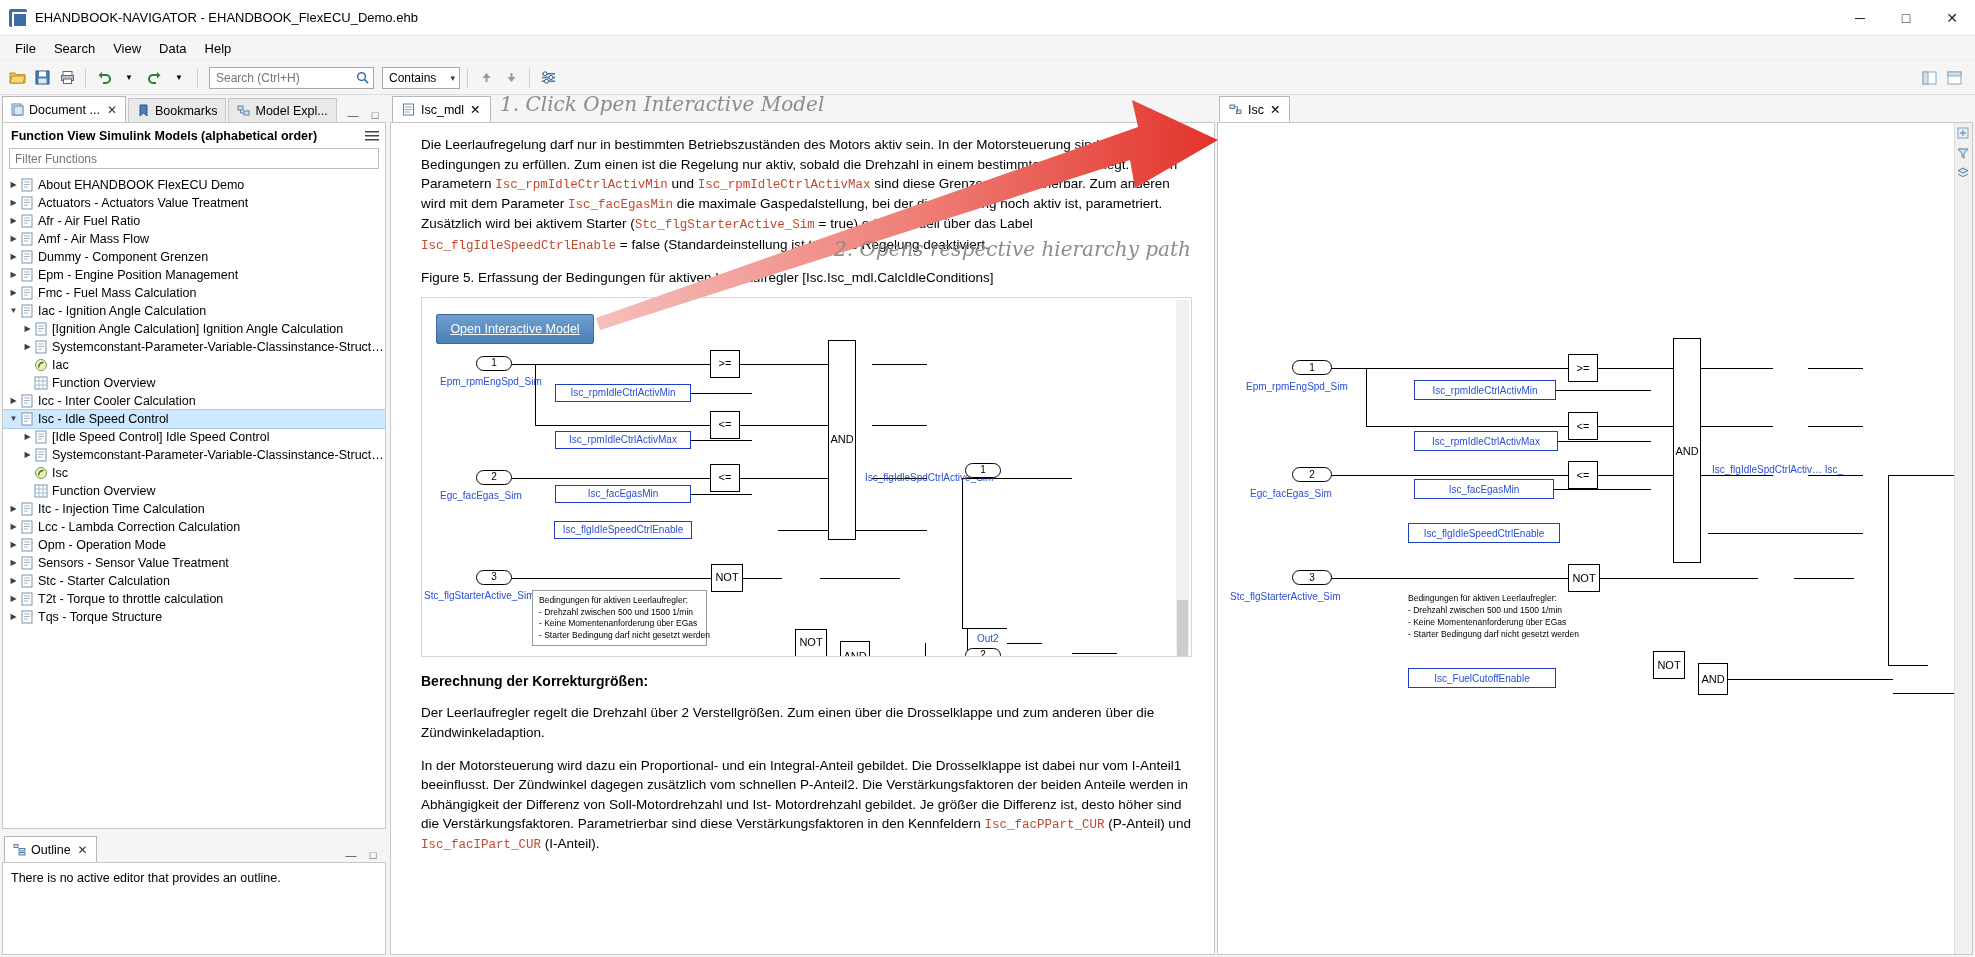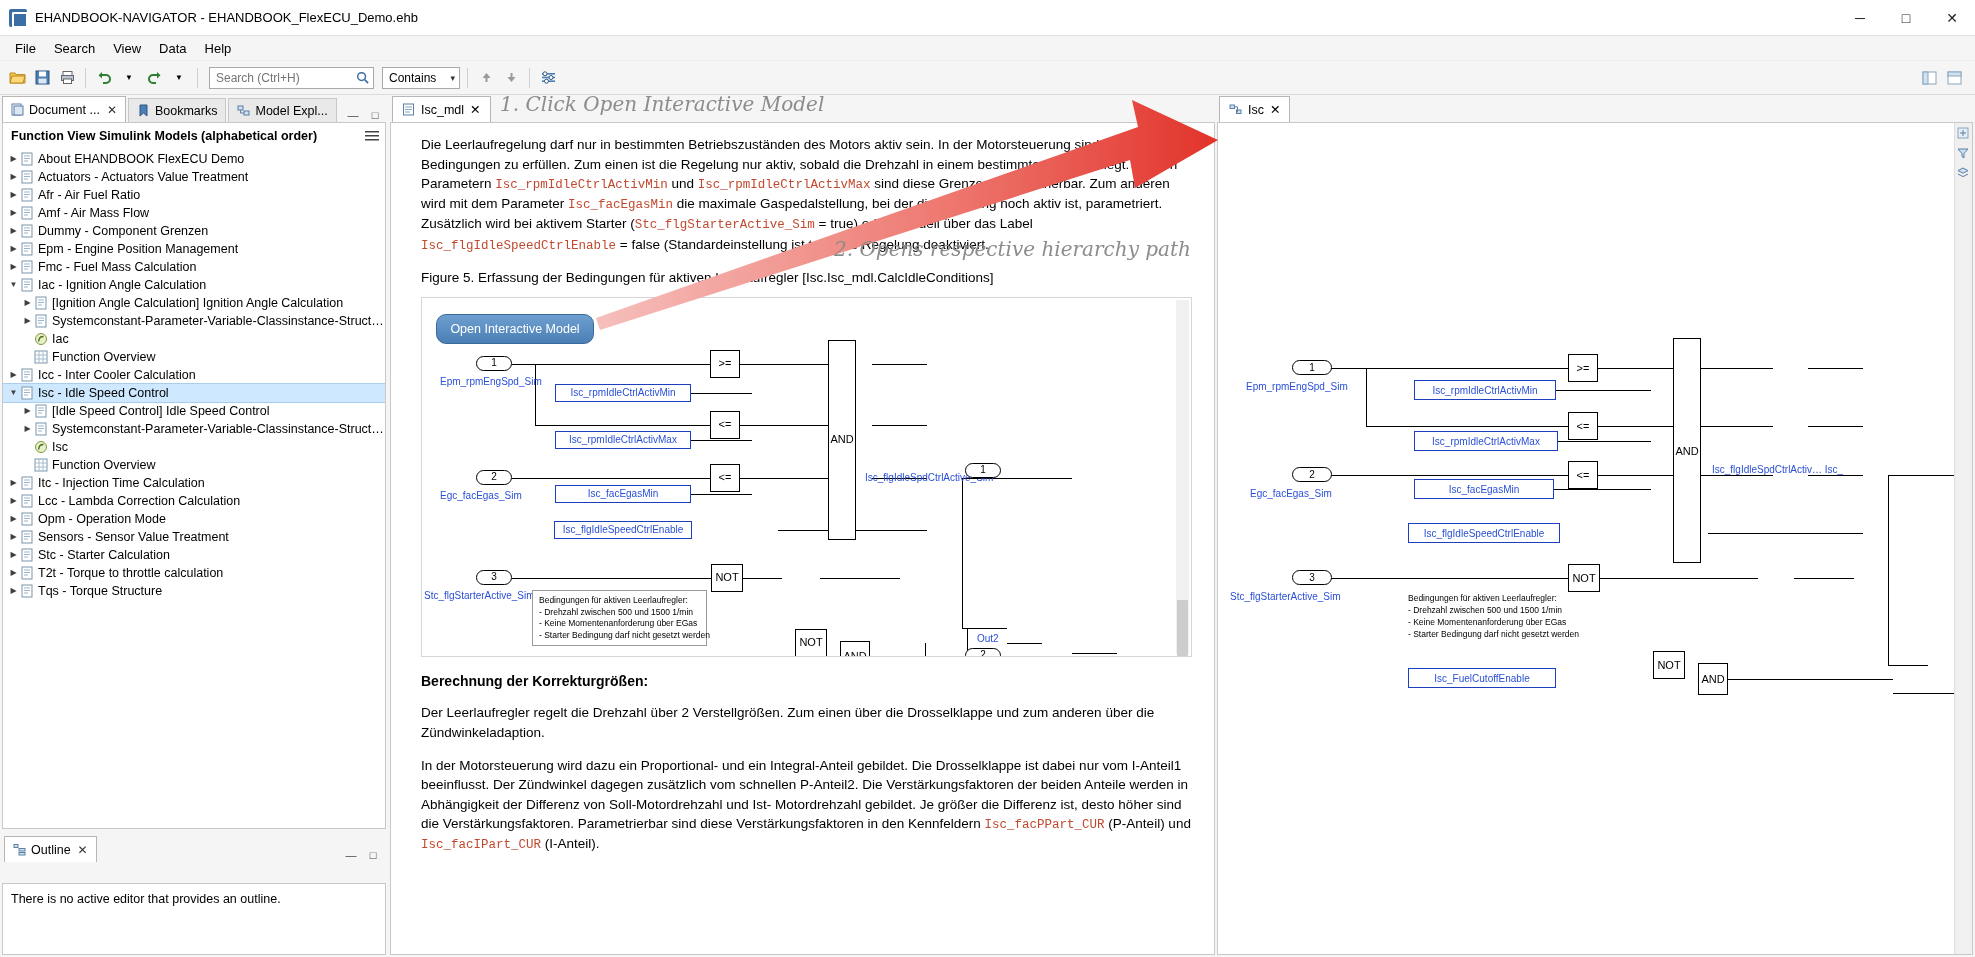--- a/index.html
+++ b/index.html
@@ -92,21 +92,21 @@
   .tree { flex:1; overflow:hidden; padding-top:2px; font-size:12.5px; }
   .tnode { display:flex; align-items:center; height:18px; padding-left:4px; white-space:nowrap; }
   .tnode .arrow {
     width:13px; flex:none; text-align:center; font-size:8px; color:#3f3f3f; line-height:1;
   }
   .tnode .ico { width:14px; height:14px; margin-right:4px; flex:none; }
   .tnode.selected { background:#cde8ff; outline:1px solid #a9cdea; }
   .tnode .lbl { overflow:hidden; text-overflow:ellipsis; }
 
   .outline-panel { height: 120px; flex:none; display:flex; flex-direction:column; margin: 4px 2px 2px 2px; }
-  .outline-body { flex:1; background:#fff; border:1px solid #c8c8c8; padding:8px 8px; font-size:12.5px;margin-top:21px; }
+  .outline-body { flex:1; background:#fff; border:1px solid #c8c8c8; padding:8px 8px; font-size:12.5px; }
 
   
   .center { flex:1; min-width:0; display:flex; flex-direction:column; }
   .doc-tabstrip { display:flex; align-items:flex-end; height:27px; padding-left:4px; }
   .doc-tab {
     display:flex; align-items:center; gap:6px; height:26px; padding: 0 9px; font-size:12.5px;
     background:#fff; border:1px solid #b6b6b6; border-bottom:none;
   }
   .doc-body {
     flex:1; background:#fff; border:1px solid #c8c8c8; margin: 0 0 2px 2px; overflow:hidden; position:relative;
@@ -116,21 +116,21 @@
   .kw { color:#c2492f; font-family:"Liberation Mono", monospace; font-size:12.5px; }
   .figcap { margin: 4px 0 10px 0; font-size:13.5px; }
   .figure-box {
     border:1px solid #d6d6d6; background:#fff; height: 360px; position:relative; margin-bottom:14px;
     overflow:hidden;
   }
   .open-model-btn {
     position:absolute; left:14px; top:16px; width:158px; height:30px;
     background: linear-gradient(#6f9fd0, #4a7fb5);
     border:1px solid #3b6a99; color:#fff; font-size:12.5px;
-    display:flex; align-items:center; justify-content:center; border-radius:10px;
+    display:flex; align-items:center; justify-content:center; border-radius:2px;text-decoration:underline;
   }
   .doc-scroll {
     position:absolute; right:2px; top:2px; bottom:2px; width:13px; background:#f0f0f0;
   }
   .doc-scroll .thumb { position:absolute; left:1px; width:11px; top:300px; height:90px; background:#cdcdcd; border-radius:1px; }
 
   h3.sect { font-size:14px; margin: 6px 0 12px 0; font-weight:bold; }
 
   
   .right { width: 760px; flex:none; display:flex; flex-direction:column; }
@@ -325,20 +325,23 @@
       </div>
 
       <div class="tree-panel">
         <div class="tree-header">
           <span>Function View Simulink Models (alphabetical order)</span>
           <svg class="menu-ico" viewBox="0 0 14 12">
               <rect x="0" y="1" width="14" height="1.5" fill="#444"></rect>
               <rect x="0" y="5" width="14" height="1.5" fill="#444"></rect>
               <rect x="0" y="9" width="14" height="1.5" fill="#444"></rect>
             </svg>
+        </div>
+        <div class="filter-row">
+          <input value="" placeholder="Filter Functions" style="">
         </div>
         <div class="tree" id="tree-container">
             <div class="tnode" style="padding-left: 4px;">
               <span class="arrow">▶</span>
               <span class="ico"><svg width="14" height="14" viewBox="0 0 14 14">
                   <rect x="2" y="1" width="10" height="12" fill="#fff" stroke="#7a95ad"></rect>
                   <path d="M4 4h6M4 6.5h6M4 9h4" stroke="#9db4c7"></path>
                 </svg></span>
               <span class="lbl">About EHANDBOOK FlexECU Demo</span>
             </div>

